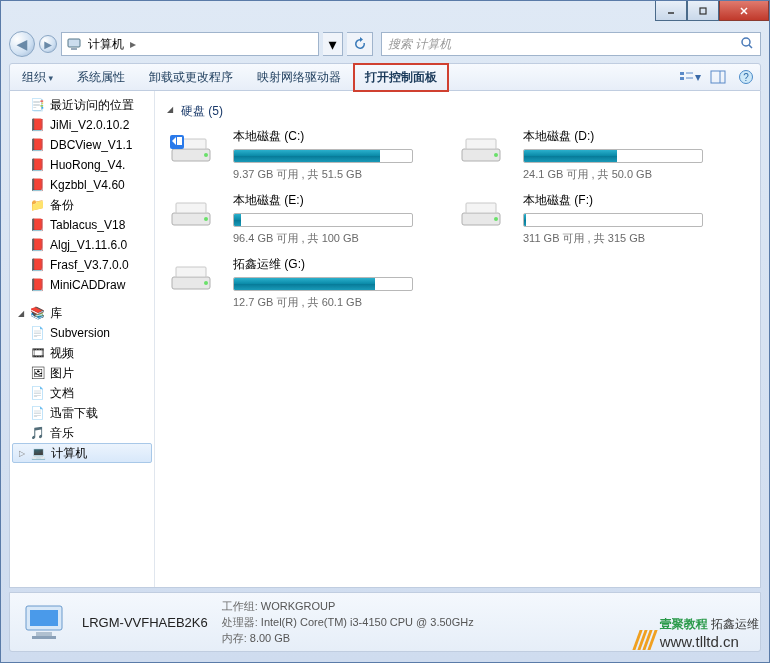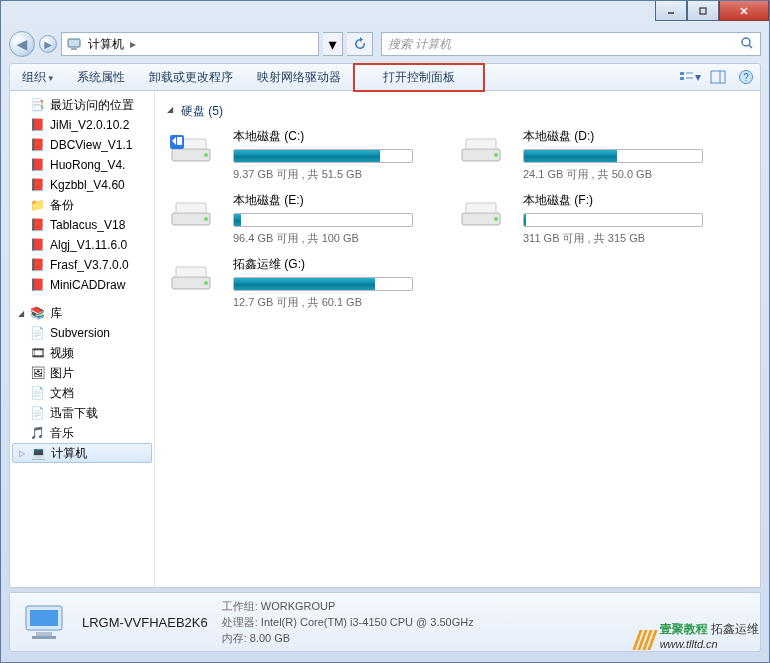--- a/index.html
+++ b/index.html
@@ -20,21 +20,21 @@
 .addressbar .crumb { padding: 0 2px; }
 .addressbar .sep { padding: 0 4px; color: #666; }
 .dropbtn { width: 20px; height: 24px; border: 1px solid #a0b4cc; border-left: none; background: #f0f4fa; display: flex; align-items: center; justify-content: center; }
 .refresh { width: 26px; height: 24px; border: 1px solid #a0b4cc; border-left: none; background: #f0f4fa; display: flex; align-items: center; justify-content: center; }
 .searchbar { width: 380px; height: 24px; background: #fff; border: 1px solid #a0b4cc; margin-left: 4px; display: flex; align-items: center; padding: 0 6px; color: #999; font-size: 12px; font-style: italic; justify-content: center; }
 .searchbar .mag { margin-left: auto; color: #4a7ab8; }
 
 .toolbar { height: 28px; margin: 4px 8px 0; background: linear-gradient(#f7fafe, #e7eef8); border: 1px solid #c0cde0; border-radius: 3px 3px 0 0; display: flex; align-items: center; font-size: 12px; }
 .toolbar .tbtn { padding: 6px 12px; color: #1a3a5a; cursor: default; }
 .toolbar .tbtn.dd::after { content: " ▾"; font-size: 9px; color: #3a5a7a; }
-.toolbar .highlighted { border: 2px solid #d04030; padding: 4px 28px; }
+.toolbar .highlighted { border: 2px solid #d04030; padding: 4px 10px; font-weight: bold; }
 .toolbar .spacer { flex: 1; }
 .toolbar .iconbtn { width: 28px; height: 22px; display: flex; align-items: center; justify-content: center; color: #3a6aa8; }
 
 .body { display: flex; height: 497px; margin: 0 8px; background: #fff; border: 1px solid #c0cde0; border-top: none; }
 .sidebar { width: 145px; border-right: 1px solid #e0e6ee; overflow: hidden; font-size: 12px; padding-top: 4px; }
 .sidebar .item { display: flex; align-items: center; height: 20px; padding-left: 20px; gap: 4px; white-space: nowrap; overflow: hidden; }
 .sidebar .group { padding-left: 8px; margin-top: 8px; display: flex; align-items: center; gap: 4px; height: 20px; }
 .sidebar .group.expanded::before { content: "◢"; font-size: 8px; color: #555; margin-right: 2px; }
 .sidebar .group.collapsed::before { content: "▷"; font-size: 8px; color: #888; margin-right: 2px; }
 .sidebar .selected { background: linear-gradient(#ecf4fd, #d8e8fa); border: 1px solid #a8c8e8; border-radius: 2px; margin: 0 2px; padding-left: 6px; }
@@ -57,21 +57,21 @@
 .details .bigicon { width: 48px; height: 48px; }
 .details .dname { font-size: 13px; color: #222; }
 .details .row { line-height: 16px; }
 .details .label { color: #6a6a6a; }
 
 .watermark { position: absolute; right: 10px; bottom: 12px; font-size: 12px; display: flex; align-items: flex-end; gap: 6px; }
 .watermark .stripes { display: flex; gap: 2px; }
 .watermark .stripes span { width: 3px; height: 20px; background: #f0a020; transform: skewX(-20deg); }
 .watermark .t1 { color: #2a9a4a; font-weight: bold; }
 .watermark .t2 { color: #333; }
-.watermark .url { color: #333; font-size: 11px; font-style: italic; }
+.watermark .url { color: #333; font-size: 15px; }
 </style>
 </head>
 <body>
 
 <div class="window">
   <div class="titlebar">
     <div class="winbtn">
         <svg viewBox="0 0 10 10">
           <line x1="2" y1="7" x2="8" y2="7" stroke="#333" stroke-width="1.5"></line>
         </svg>

